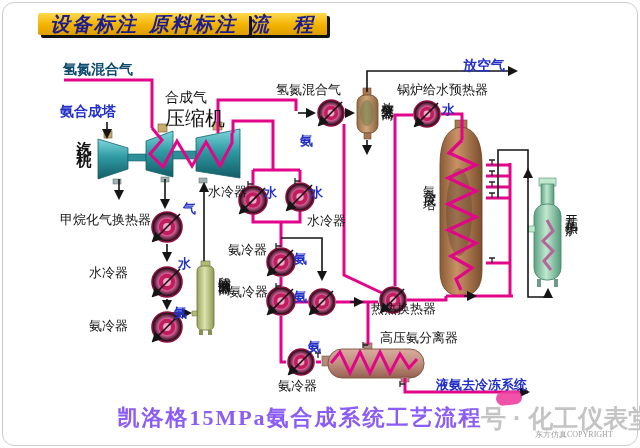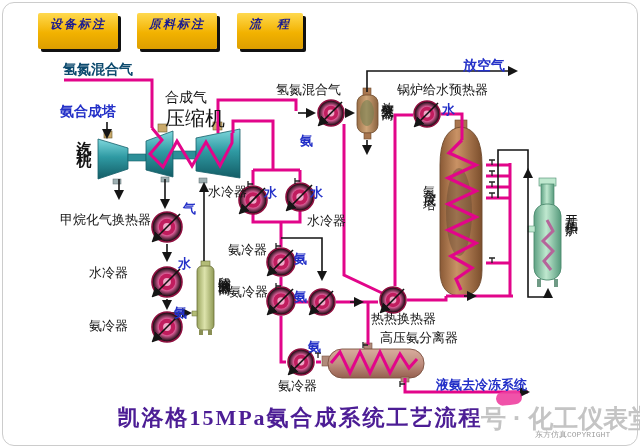--- a/index.html
+++ b/index.html
@@ -1,33 +1,33 @@
 <!DOCTYPE html>
 <html><head>
 <meta charset="utf-8">
 <style>
   html,body{margin:0;padding:0;background:#fff;}
   .stage{position:relative;width:640px;height:448px;background:#ffffff;overflow:hidden;
          font-family:"Liberation Serif","DejaVu Serif",serif;}
   .frame{position:absolute;left:2px;top:2px;right:2px;bottom:2px;border:1px solid #cccccc;border-radius:12px;pointer-events:none;}
-  .btn{position:absolute;top:13px;height:36px;line-height:22px;padding:0 12px;
+  .btn{position:absolute;top:13px;height:22px;line-height:22px;padding:0 12px;
        background:linear-gradient(180deg,#ffd94f 0%,#f2b200 55%,#dd9e00 100%);
-       color:#1c1c8f;font-weight:bold;font-style:italic;font-size:12px;letter-spacing:2px;
+       color:#1c1c8f;font-weight:bold;font-style:italic;font-size:20px;letter-spacing:2px;
        box-shadow:3px 3px 0 #111;border-radius:2px;cursor:pointer;}
   .lbl{position:absolute;color:#141414;font-size:13px;white-space:nowrap;}
   .b{font-weight:bold;}
   .stream{position:absolute;color:#2431c8;font-weight:bold;font-size:13px;white-space:nowrap;}
   .vert{writing-mode:vertical-rl;text-orientation:upright;white-space:normal;}
   .title{position:absolute;left:70px;top:403px;width:460px;text-align:center;
-         font-size:22px;font-weight:bold;letter-spacing:2px;color:#4c1d95;}
+         font-size:22px;font-weight:bold;letter-spacing:2px;color:#8b5cf6;}
   .wm{position:absolute;left:481px;top:402px;font-family:"Liberation Sans",sans-serif;
       font-size:25px;font-weight:bold;color:#c4c4c4;white-space:nowrap;}
   .wmblob{position:absolute;left:496px;top:391px;width:26px;height:14px;background:#ee3fa0;
       border-radius:7px;transform:rotate(-6deg);opacity:.9;}
-  .copy{position:absolute;left:535px;top:429px;font-family:Liberation Mono, monospace;
+  .copy{position:absolute;left:535px;top:429px;font-family:Liberation Serif, serif;
       font-size:8px;color:#a0a0a0;}
   svg{position:absolute;left:0;top:0;}
 </style>
 </head>
 <body>
 
 <div class="stage">
   <div class="frame"></div>
 
   <svg width="640" height="448" viewBox="0 0 640 448">
@@ -281,21 +281,21 @@
   <div class="lbl vert" style="left:378px;top:92px;letter-spacing:1px">放空气分离器</div>
   <div class="lbl" style="left:397px;top:81px">锅炉给水预热器</div>
   <div class="lbl" style="left:208px;top:183px">水冷器</div>
   <div class="lbl" style="left:307px;top:212px">水冷器</div>
   <div class="lbl" style="left:60px;top:211px">甲烷化气换热器</div>
   <div class="lbl" style="left:89px;top:264px">水冷器</div>
   <div class="lbl" style="left:89px;top:317px">氨冷器</div>
   <div class="lbl vert" style="left:215px;top:266px;letter-spacing:1px">段间液滴分离器</div>
   <div class="lbl" style="left:228px;top:241px">氨冷器</div>
   <div class="lbl" style="left:229px;top:283px">氨冷器</div>
-  <div class="lbl" style="left:371px;top:310px">热热换热器</div>
+  <div class="lbl" style="left:371px;top:300px">热热换热器</div>
   <div class="lbl" style="left:380px;top:329px">高压氨分离器</div>
   <div class="lbl" style="left:278px;top:377px">氨冷器</div>
   <div class="lbl vert" style="left:420px;top:175px;letter-spacing:4px">氨合成塔</div>
   <div class="lbl vert" style="left:562px;top:205px;letter-spacing:2px">开工加热炉</div>
 
   <div class="title">凯洛格15MPa氨合成系统工艺流程</div>
   <div class="wm">号 · 化工仪表堂</div>
   <div class="wmblob"></div>
   <div class="copy">东方仿真COPYRIGHT</div>
 </div>

